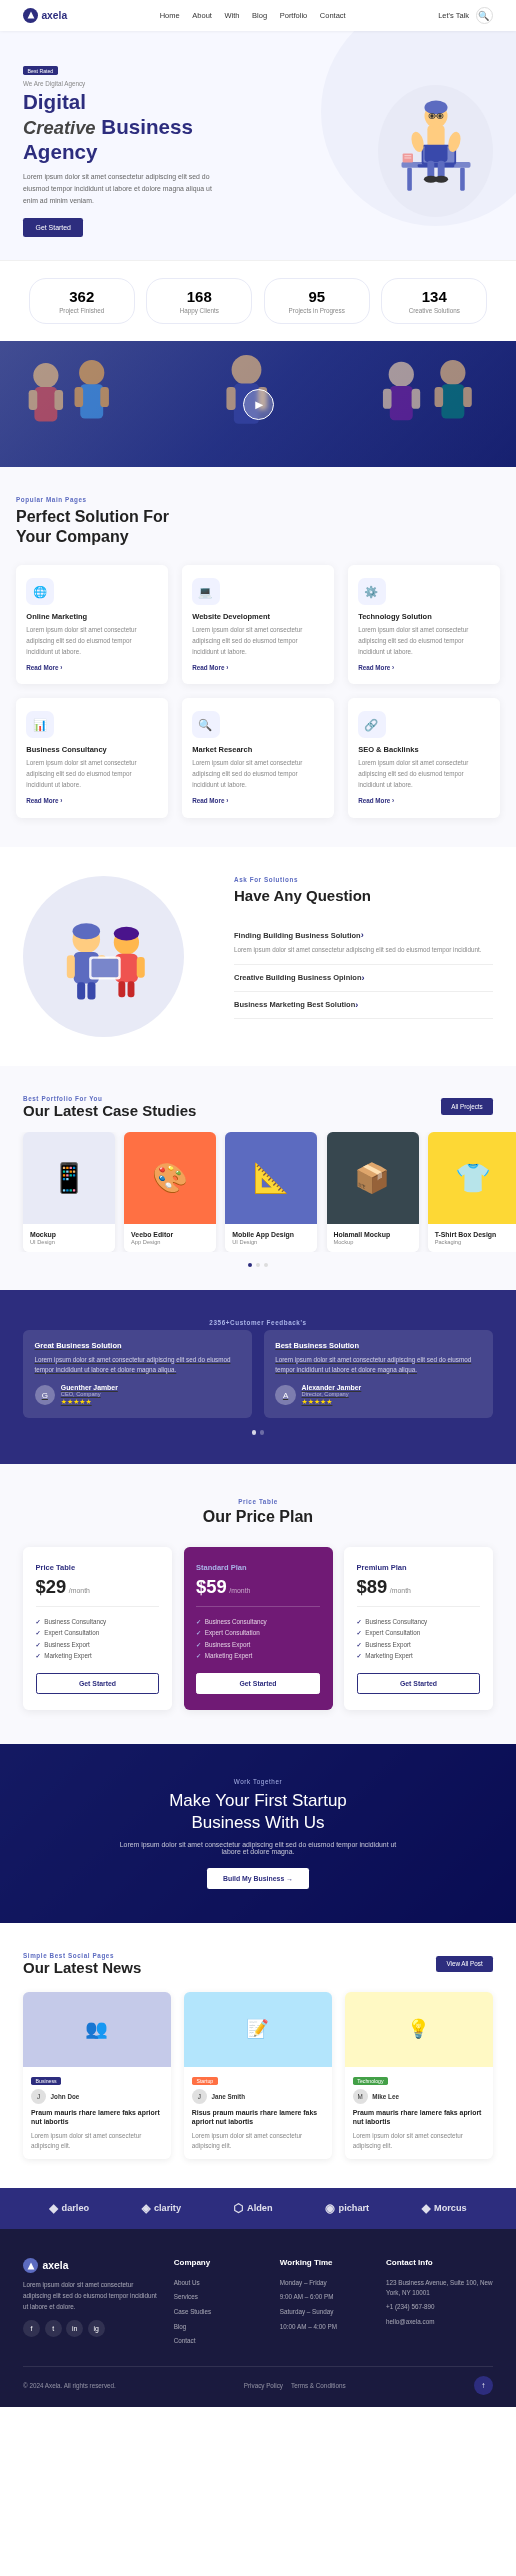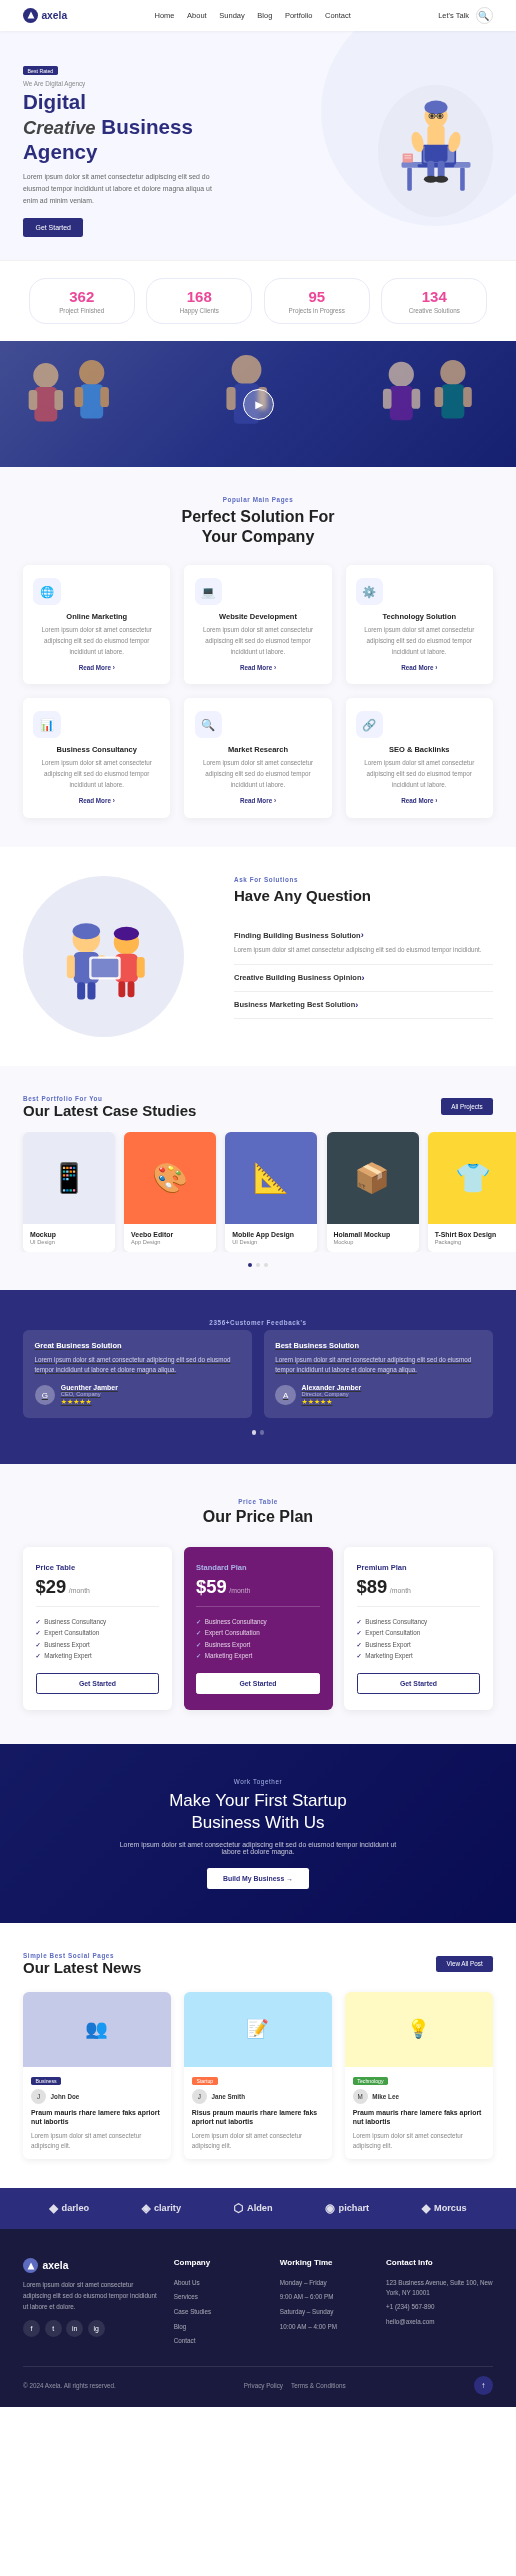--- a/index.html
+++ b/index.html
@@ -40,31 +40,31 @@
 
     
     .stats {
       display: flex; justify-content: center; gap: 0; padding: 17px 23px;
       background: #fff; border-top: 0.6px solid #f0f0f0;
     }
     .stat-item {
       flex: 1; text-align: center; padding: 9.2px 11.5px;
       border: 0.9px solid #e8eaf6; border-radius: 17px; margin: 0 5.7px;
     }
-    .stat-number { font-size: 15px; font-weight: 700; color: #ec4899; }
+    .stat-number { font-size: 15px; font-weight: 700; color: #000000; }
     .stat-label { font-size: 6.3px; color: #888; margin-top: 2.3px; }
     .play-btn {
       width: 31px; height: 31px; border-radius: 50%; background: rgba(255,255,255,0.25);
       border: 1.7px solid #fff; display: flex; align-items: center; justify-content: center;
       cursor: pointer; backdrop-filter: blur(2.3px);
     }
     .play-btn::after { content: '▶'; color: #fff; font-size: 10.3px; margin-left: 2.3px; }
 
     
-    .services-section { padding: 29px 23px; background: #f9f9fd; text-align: center; }
+    .services-section { padding: 29px 16px; background: #f9f9fd; }
     .section-tag { color: #5c6bc0; font-size: 6.3px; font-weight: 600; margin-bottom: 3.4px; letter-spacing: 0.6px; }
     .section-title { font-size: 16px; font-weight: 700; color: #222; margin-bottom: 17px; line-height: 1.3; }
     .services-grid { display: grid; grid-template-columns: repeat(3, 1fr); gap: 13.8px; }
     .service-card {
       background: #fff; border-radius: 5.7px; padding: 12.6px 10.3px;
       box-shadow: 0 1.1px 8px rgba(0,0,0,0.06); transition: all 0.2s;
     }
     .service-icon {
       width: 27.5px; height: 27.5px; background: #f0f2ff; border-radius: 6.9px;
       display: flex; align-items: center; justify-content: center;
@@ -234,21 +234,21 @@
     <div class="logo-icon">
       <svg viewBox="0 0 14 14">
           <path d="M7 1 L13 13 L1 13 Z" fill="#fff"></path>
         </svg>
     </div>
     <span>axela</span>
   </div>
   <ul class="nav-links">
     <li><a href="#">Home</a></li>
     <li><a href="#">About</a></li>
-    <li><a href="#">Sunday</a></li>
+    <li><a href="#">With</a></li>
     <li><a href="#">Blog</a></li>
     <li><a href="#">Portfolio</a></li>
     <li><a href="#">Contact</a></li>
   </ul>
   <div class="nav-actions">
     <span class="login-btn">Let's Talk</span>
     <div class="search-btn">
       <span>🔍</span>
     </div>
   </div>

